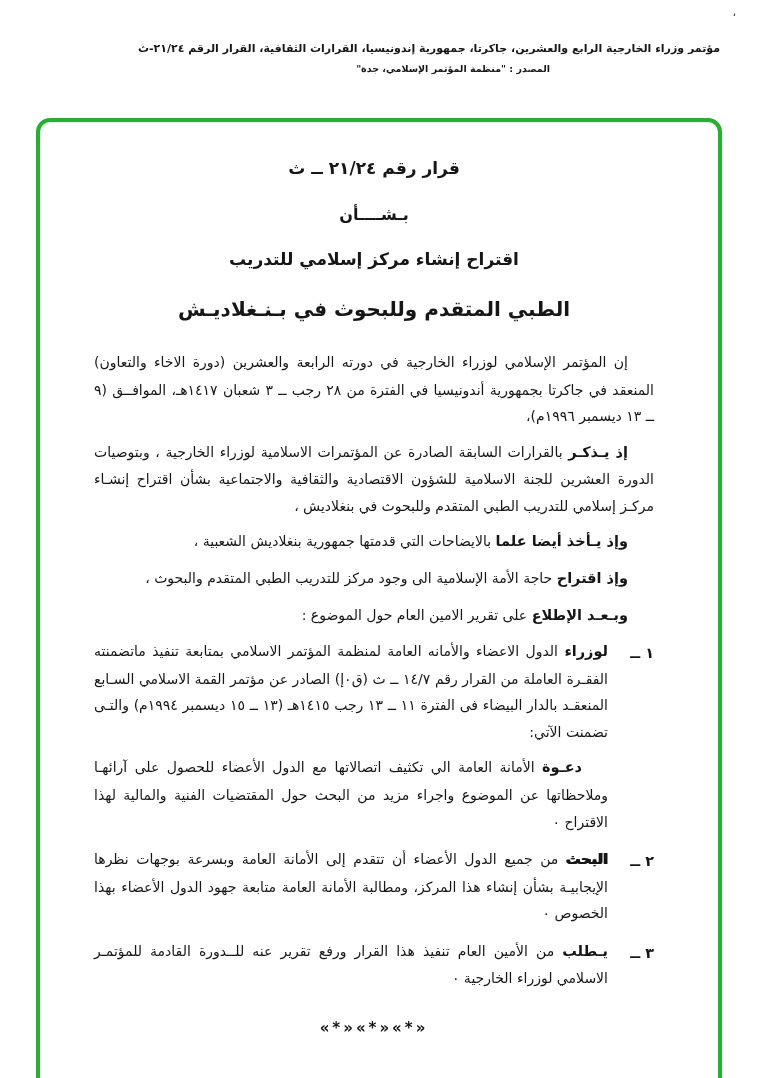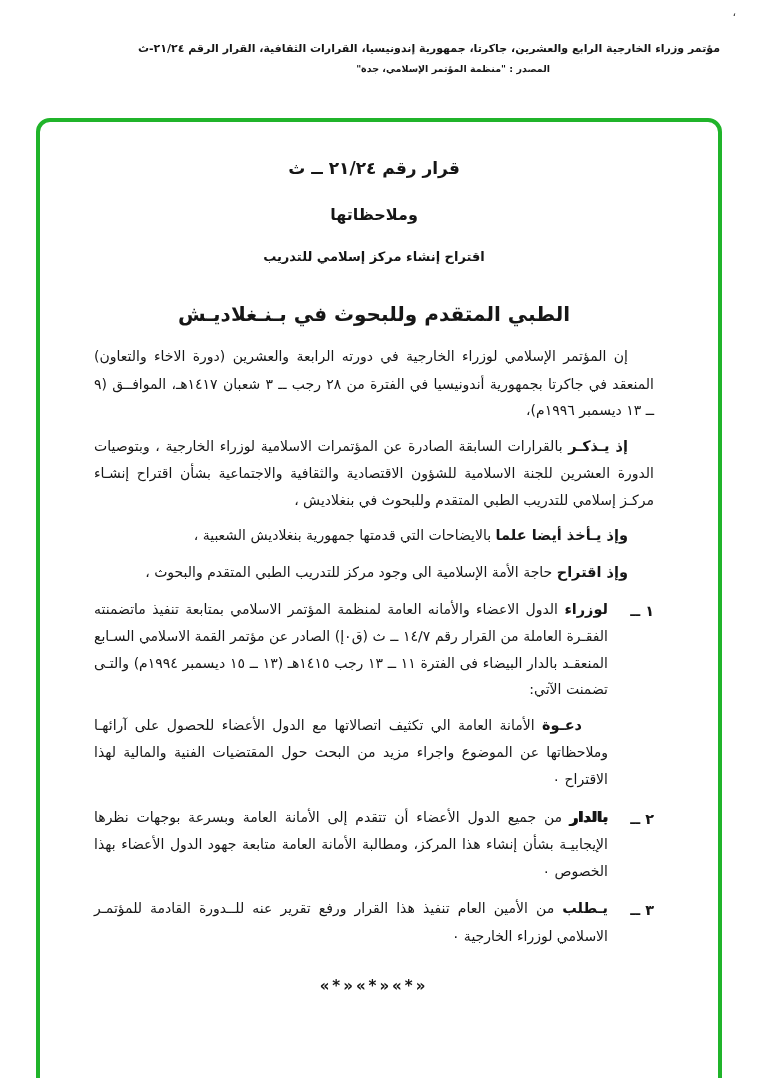--- a/index.html
+++ b/index.html
@@ -18,24 +18,24 @@
   .frame {
     position:absolute; top:118px; left:36px; width:686px; height:976px;
     border:4px solid var(--green); border-radius:14px; overflow:hidden;
     background:#fff;
   }
   .content { direction:rtl; padding:36px 64px 0 54px; }
 
   .title { text-align:center; font-weight:bold; }
   .title .t1 { font-size:17px; margin-bottom:27px; letter-spacing:1px; }
   .title .t2 { font-size:16px; margin-bottom:25px; letter-spacing:2px; }
-  .title .t3 { font-size:13px; margin-bottom:38px; }
+  .title .t3 { font-size:17px; margin-bottom:28px; }
   .title .t4 { font-size:20px; }
 
-  .body-text { margin-top:17px; font-size:14px; line-height:1.9; text-align:justify; }
+  .body-text { margin-top:28px; font-size:14px; line-height:1.9; text-align:justify; }
   p.para { margin-bottom:9px; }
   .indent  { text-indent:26px; }
   .lead { font-weight:bold; font-size:14.5px; }
 
   .items { margin-top:4px; }
   .item { display:flex; margin-bottom:11px; }
   .item-num { width:46px; flex:none; font-size:14.5px; padding-top:2px;font-weight:bold; }
   .item-body { flex:1; }
   .item-body p.para:last-child { margin-bottom:0; }
   .sub { margin-top:9px; text-indent:26px; }
@@ -52,21 +52,21 @@
 <div class="scan-header">
   <div class="l1">مؤتمر وزراء الخارجية الرابع والعشرين، جاكرتا، جمهورية إندونيسيا، القرارات الثقافية، القرار الرقم ٢١/٢٤-ث</div>
   <div class="l2">المصدر :  "منظمة المؤتمر الإسلامي، جدة"</div>
 </div>
 
 <div class="frame">
   <div class="content">
 
     <div class="title">
       <div class="t1">قرار رقم ٢١/٢٤ ــ ث</div>
-      <div class="t2">وملاحظاتها</div>
+      <div class="t2">بـشــــأن</div>
       <div class="t3">اقتراح إنشاء مركز إسلامي للتدريب</div>
       <div class="t4">الطبي المتقدم وللبحوث في بـنـغلاديـش</div>
     </div>
 
     <div class="body-text">
 
       <p class="para indent">
         <span class="lead"></span>
         <span>إن المؤتمر الإسلامي لوزراء الخارجية في دورته الرابعة والعشرين (دورة الاخاء والتعاون) المنعقد في جاكرتا بجمهورية أندونيسيا في الفترة من ٢٨ رجب ــ ٣ شعبان ١٤١٧هـ، الموافــق (٩ ــ ١٣ ديسمبر ١٩٩٦م)،</span>
       </p>
@@ -79,20 +79,24 @@
       <p class="para indent">
         <span class="lead">وإذ يـأخذ أيضا علما</span>
         <span>بالايضاحات التي قدمتها جمهورية بنغلاديش الشعبية ،</span>
       </p>
 
       <p class="para indent">
         <span class="lead">وإذ اقتراح</span>
         <span>حاجة الأمة الإسلامية الى وجود مركز للتدريب الطبي المتقدم والبحوث ،</span>
       </p>
 
+      <p class="para indent">
+        <span class="lead">وبـعـد الإطلاع</span>
+        <span>على تقرير الامين العام حول الموضوع :</span>
+      </p>
 
       <div class="items">
 
         <div class="item">
           <span class="item-num">١ ــ</span>
           <div class="item-body">
             <p class="para">
               <span class="lead">لوزراء</span>
               <span>الدول الاعضاء والأمانه العامة لمنظمة المؤتمر الاسلامي بمتابعة تنفيذ ماتضمنته الفقـرة العاملة من القرار رقم ١٤/٧ ــ ث (ق٠إ) الصادر عن مؤتمر القمة الاسلامي السـابع المنعقـد بالدار البيضاء فى الفترة ١١ ــ ١٣ رجب ١٤١٥هـ (١٣ ــ ١٥ ديسمبر ١٩٩٤م) والتـى تضمنت الآتي:</span>
             </p>
@@ -100,21 +104,21 @@
               <span class="lead">دعـوة</span>
               <span>الأمانة العامة الي تكثيف اتصالاتها مع الدول الأعضاء للحصول على آرائهـا وملاحظاتها عن الموضوع واجراء مزيد من البحث حول المقتضيات الفنية والمالية لهذا الاقتراح ٠</span>
             </p>
           </div>
         </div>
 
         <div class="item heavy-lead">
           <span class="item-num">٢ ــ</span>
           <div class="item-body">
             <p class="para">
-              <span class="lead">بالدار</span>
+              <span class="lead">البحث</span>
               <span>من جميع الدول الأعضاء أن تتقدم إلى الأمانة العامة وبسرعة بوجهات نظرها الإيجابيـة بشأن إنشاء هذا المركز، ومطالبة الأمانة العامة متابعة جهود الدول الأعضاء بهذا الخصوص ٠</span>
             </p>
           </div>
         </div>
 
         <div class="item">
           <span class="item-num">٣ ــ</span>
           <div class="item-body">
             <p class="para">
               <span class="lead">يـطلب</span>

